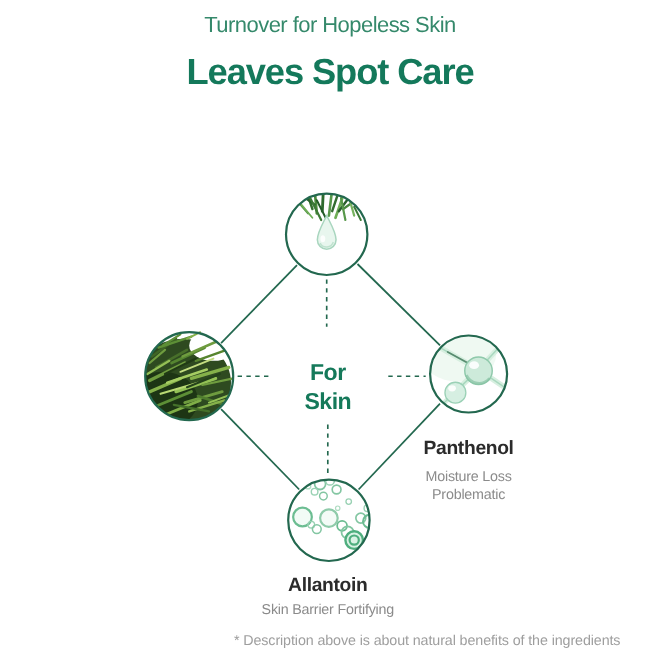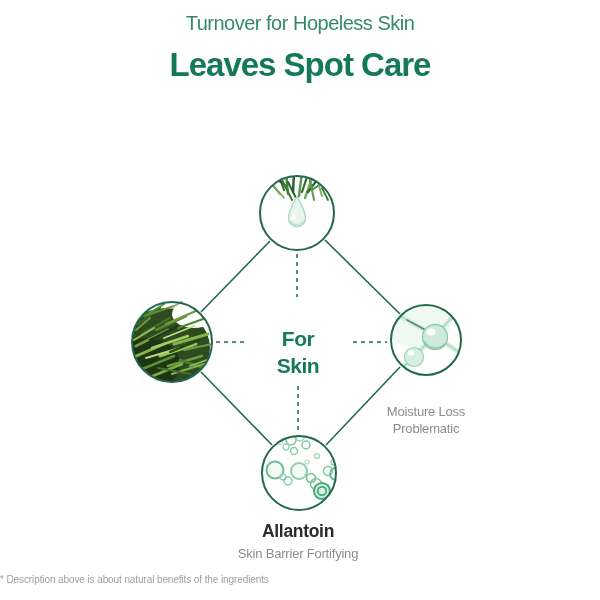--- a/index.html
+++ b/index.html
@@ -59,22 +59,22 @@
     line-height: 27px;
     color: var(--center-text-green, #15795a);
     white-space: nowrap;
     margin-top: 24px;
   }
   .footnote {
     position: absolute;
     left: 0;
     top: 574px;
     width: 564px;
-    text-align: left;
-    font-size: 10px;
+    text-align: right;
+    font-size: 13px;
     letter-spacing: -0.1px;
     color: var(--footnote-gray, #9e9e9e);
   }
 </style>
 </head>
 <body>
 
 <div class="canvas">
 
   <div class="hdr hdr-subtitle">Turnover for Hopeless Skin</div>
@@ -250,20 +250,21 @@
   </div>
 
   <div class="center-claim">
     <div>For</div>
     <div>Skin</div>
   </div>
 
 
 
   <div class="label" style="left:426px; top:397px;">
+    <div class="ing-name">Panthenol</div>
     <div class="ing-benefit">Moisture Loss</div>
     <div class="ing-benefit" style="margin-top:0;">Problematic</div>
   </div>
 
   <div class="label" style="left:298px; top:521px;">
     <div class="ing-name">Allantoin</div>
     <div class="ing-benefit" style="margin-top:3px;">Skin Barrier Fortifying</div>
   </div>
 
   <div class="footnote">* Description above is about natural benefits of the ingredients</div>

